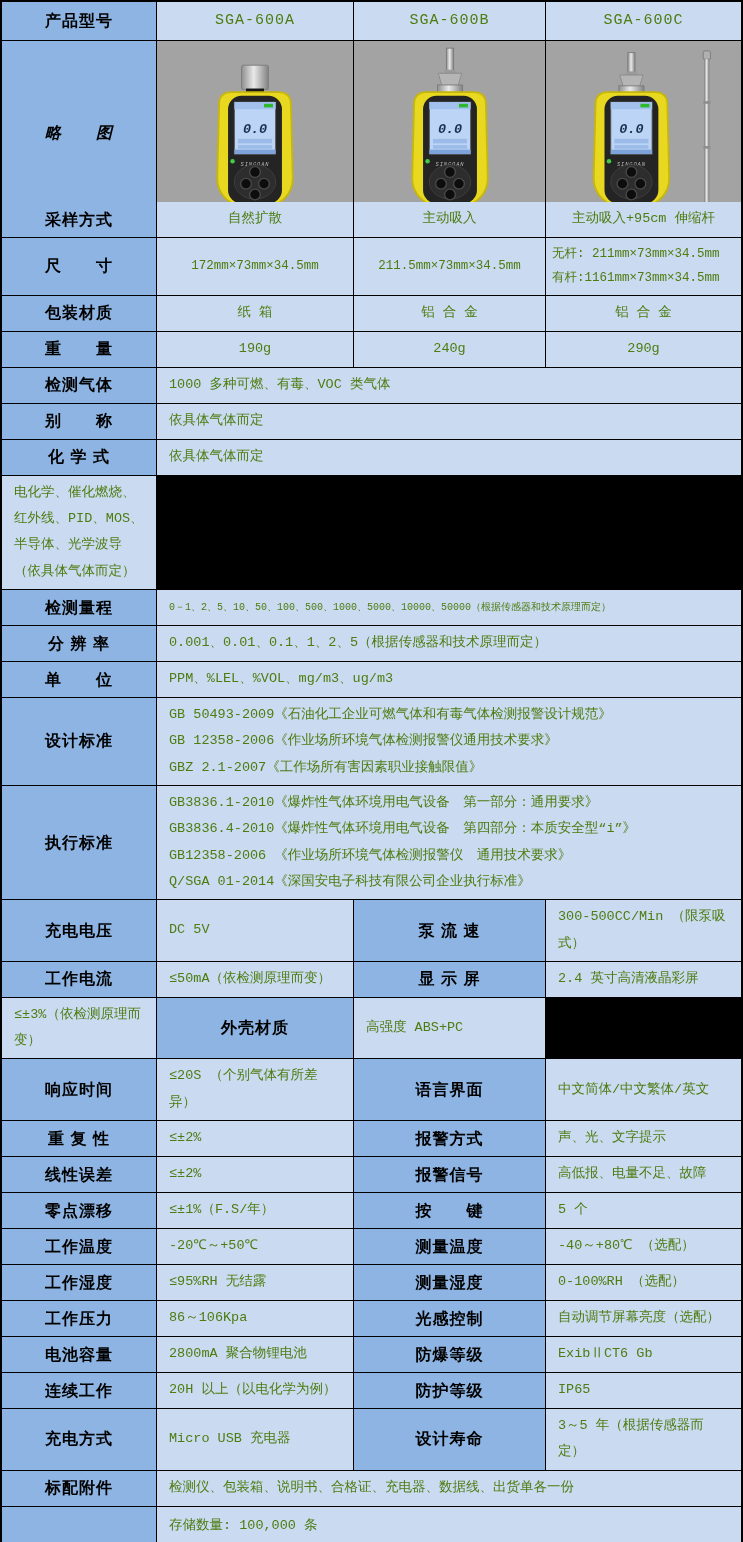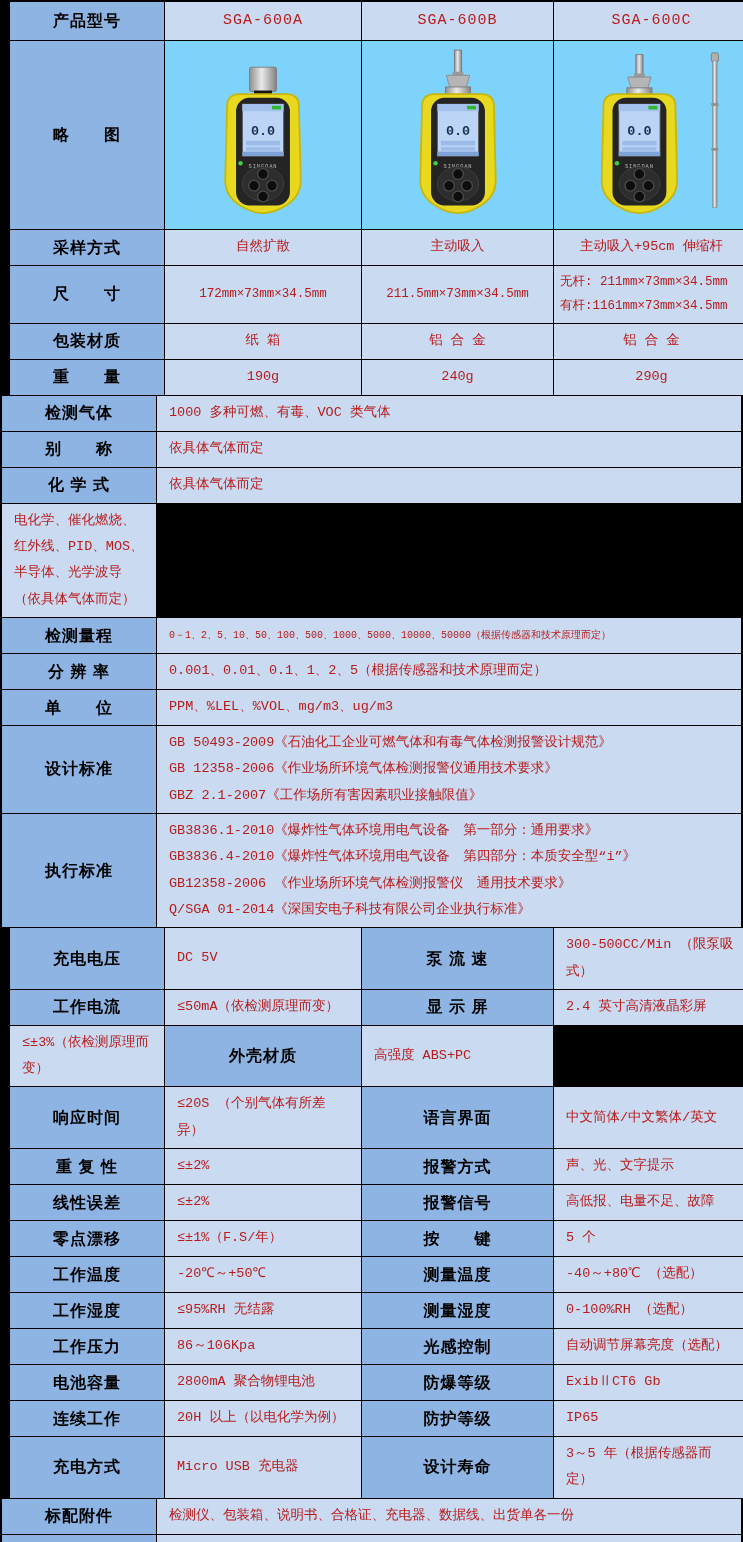--- a/index.html
+++ b/index.html
@@ -1,31 +1,31 @@
 <!DOCTYPE html>
 <html lang="zh"><head>
 <meta charset="utf-8">
 <style>
   html,body{margin:0;padding:0;background:#fff;}
   .wrap{width:739px;border:2px solid #000;background:#000;
         font-family:"Liberation Sans","DejaVu Sans",sans-serif;}
   .table{display:flex;flex-direction:column;gap:1px;background:#000;}
   .row{display:grid;gap:1px;background:#000;}
-  .row-4{grid-template-columns:154px 196px 191px 195px;margin-left:8px;}
+  .row-4{grid-template-columns:154px 196px 191px 195px;}
   .row-2{grid-template-columns:154px 584px;}
   .cell{display:flex;align-items:center;white-space:pre-line;}
   .lab{background:#8DB4E2;justify-content:center;text-align:center;
        font-weight:bold;font-size:16px;color:#000;letter-spacing:1px;line-height:1.5;}
   .val{background:#C9DAF1;font-family:"Liberation Mono","DejaVu Sans Mono",monospace;
-       font-size:13.5px;color:#b91c1c;padding:4px 12px;line-height:1.95;}
+       font-size:13.5px;color:#4d7c0f;padding:4px 12px;line-height:1.95;}
   .center{justify-content:center;text-align:center;padding:4px 6px;}
   .model{font-size:15px;letter-spacing:1px;}
-  .img{background:#7dd3fc;justify-content:center;align-items:center;}
+  .img{background:#a3a3a3;justify-content:center;align-items:center;}
   .h-head{min-height:38px;}
-  .h-sketch{height:188px;}
+  .h-sketch{height:160px;font-style:italic;}
   .h-std{min-height:35px;}
   .h-dim{min-height:56px;}
   .h-design{min-height:76px;}
   .h-exec{min-height:96px;}
   .h-disp{min-height:58px;}
   .h-store{min-height:118px;}
   svg text{font-family:"Liberation Mono","DejaVu Sans Mono",monospace;}
 </style>
 </head>
 <body>

